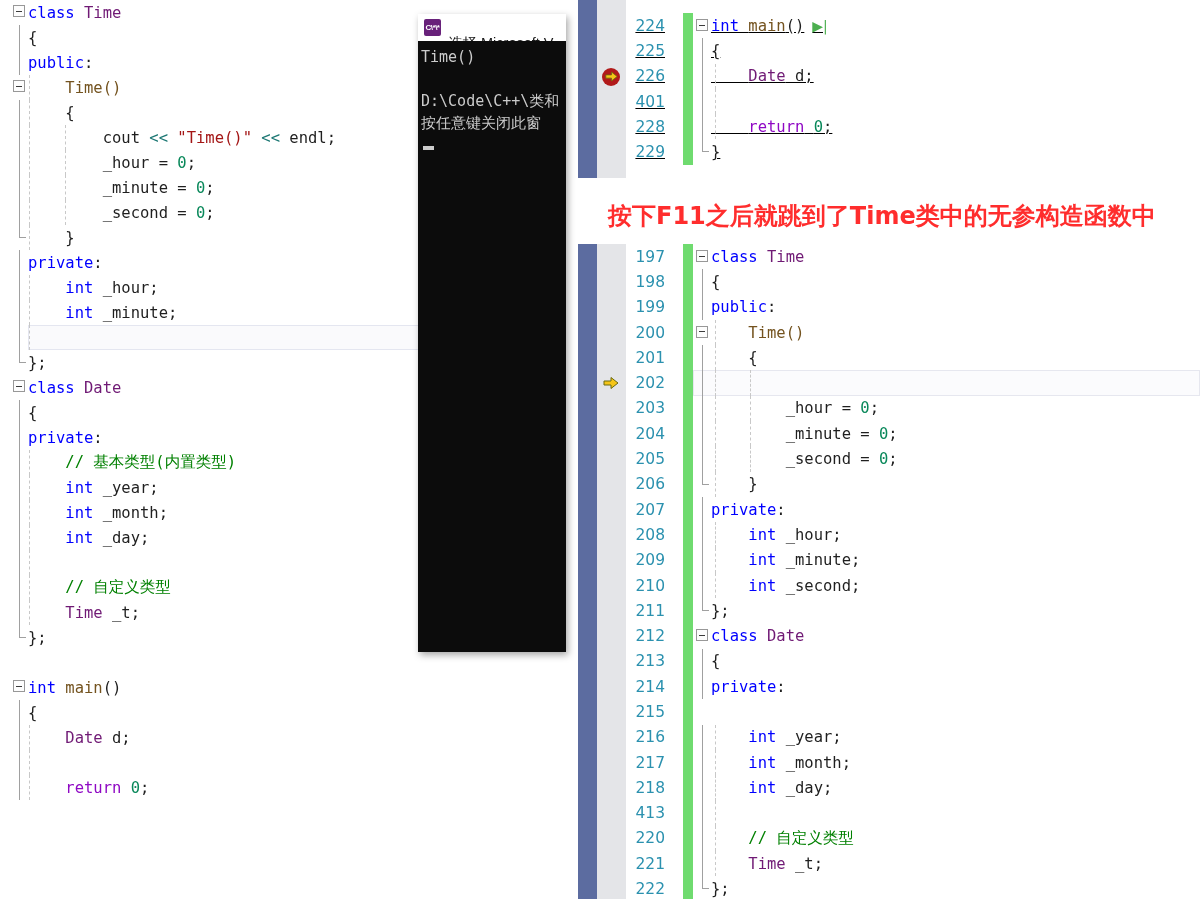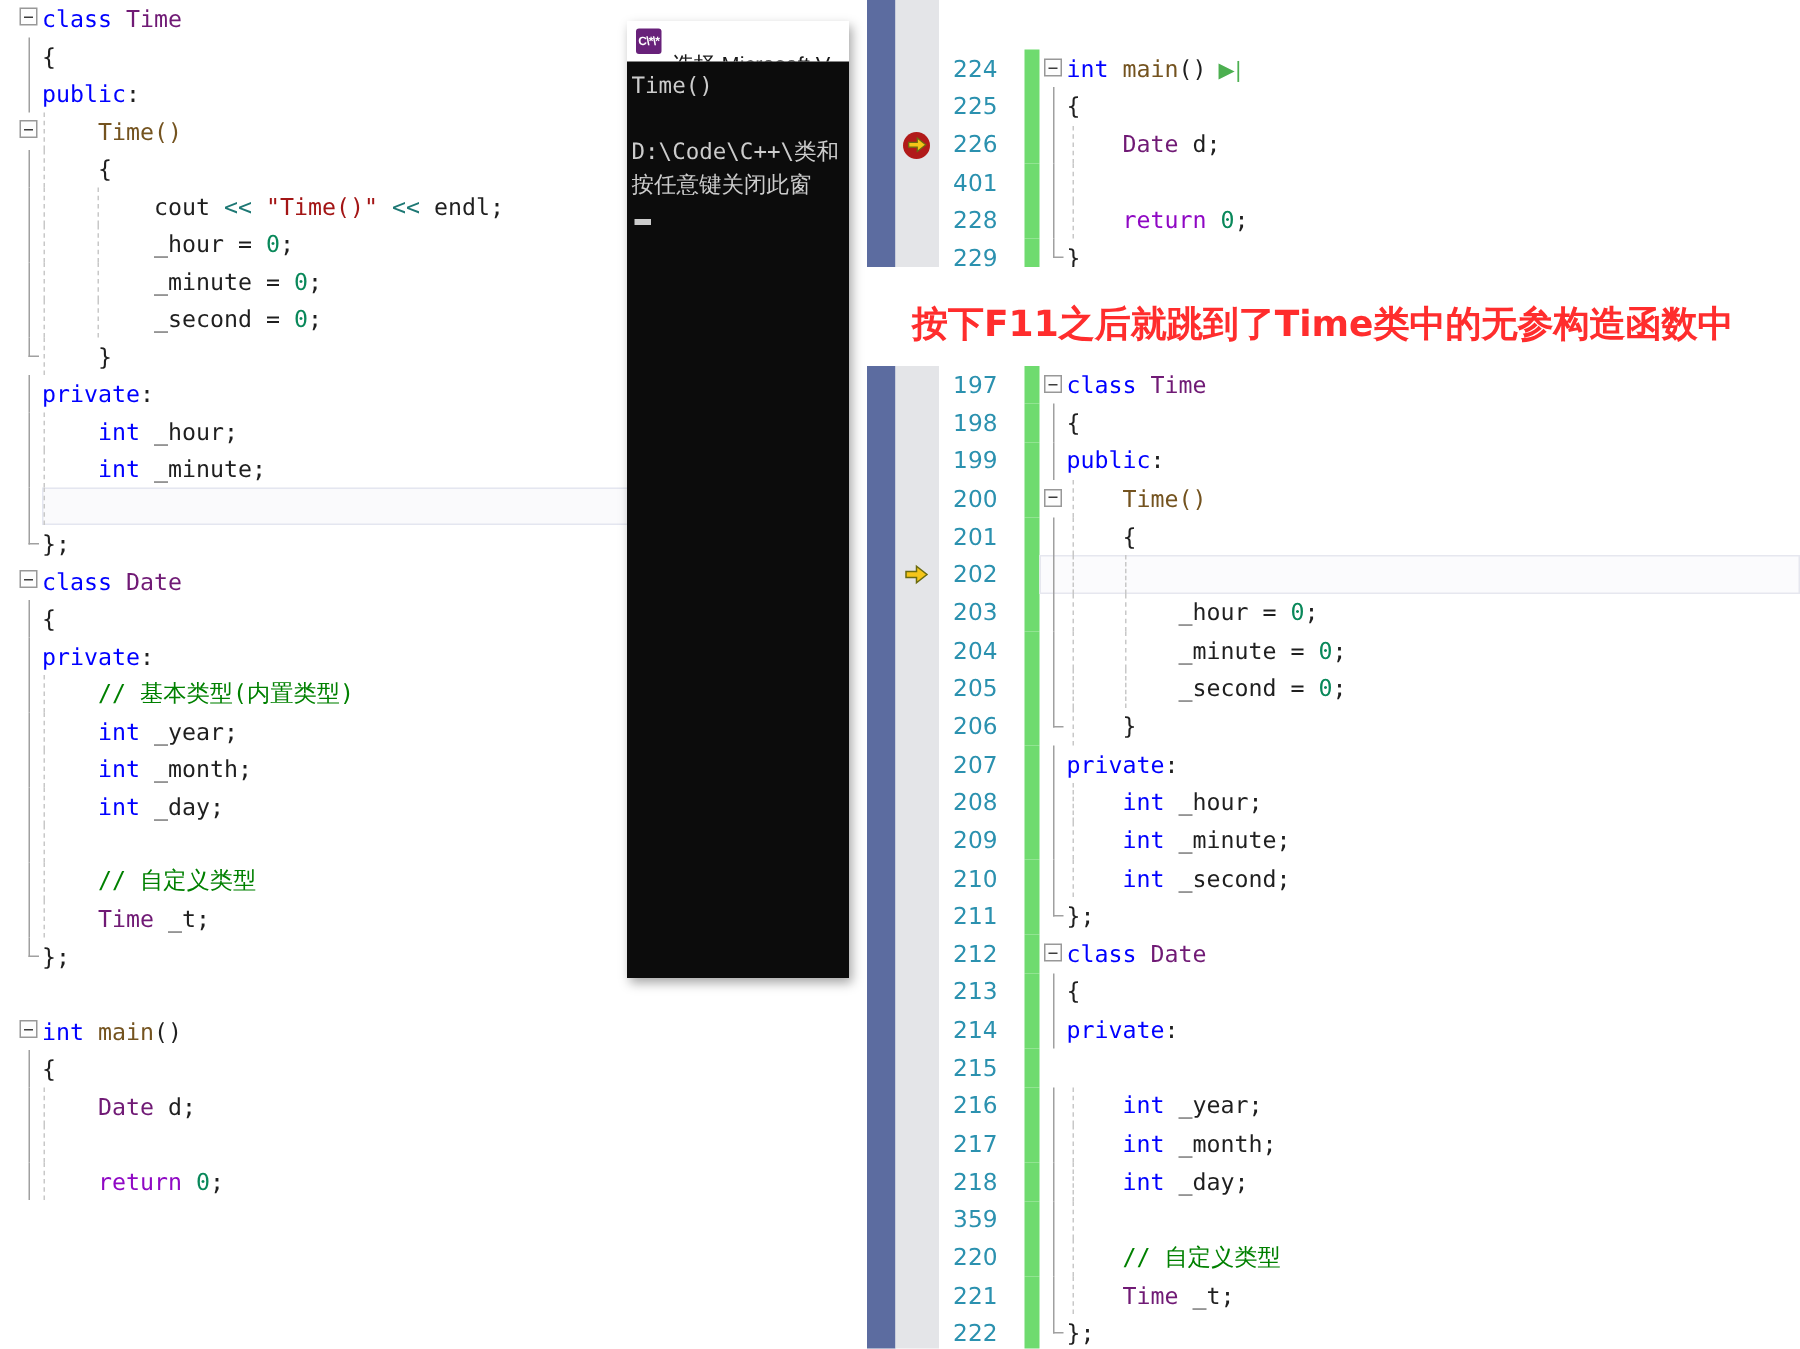--- a/index.html
+++ b/index.html
@@ -228,21 +228,21 @@
   </div>
   <div id="console-body"><div>Time()</div><div>&nbsp;</div><div>D:\Code\C++\类和</div><div>按任意键关闭此窗</div><div id="console-cursor"></div></div>
 </div>
 
 <div id="annotation">按下F11之后就跳到了Time类中的无参构造函数中</div>
 
 <div class="rp" id="rp-top" style="top:0;width:622px;height:178px;">
   <div class="indicator-strip"></div>
   <div class="gutter-strip"></div>
 
-  <div id="rp-top-rows" style="position:relative;padding-top:33px;">
+  <div id="rp-top-rows" style="position:relative;padding-top:13px;text-decoration:underline;">
       <div class="rp-row"><div class="rp-marker"></div><div class="rp-num">224</div><div class="chg-bar"></div><div class="rp-code"><div class="rp-outline"></div><div class="rp-txt"><span class="tok-key">int</span><span class="tok-plain"> </span><span class="tok-fn">main</span><span class="tok-plain">()</span><span class="step-glyph">▶|</span></div></div></div>
       <div class="rp-row"><div class="rp-marker"></div><div class="rp-num">225</div><div class="chg-bar"></div><div class="rp-code"><div class="rp-vline"></div><div class="rp-txt"><span class="tok-plain">{</span></div></div></div>
       <div class="rp-row"><div class="rp-marker"><div class="bp-circle"><svg width="13" height="13" viewBox="0 0 16 16" class="arrow-svg">
               <path d="M1 6 H8 V2.5 L15 8 L8 13.5 V10 H1 Z" fill="#f5c518" stroke="#6b6b10" stroke-width="1"></path>
             </svg></div></div><div class="rp-num">226</div><div class="chg-bar"></div><div class="rp-code"><div class="rp-vline"></div><div class="rp-d1"></div><div class="rp-txt"><span class="tok-plain">    </span><span class="tok-type">Date</span><span class="tok-plain"> d;</span></div></div></div>
       <div class="rp-row"><div class="rp-marker"></div><div class="rp-num">401</div><div class="chg-bar"></div><div class="rp-code"><div class="rp-vline"></div><div class="rp-d1"></div><div class="rp-txt"></div></div></div>
       <div class="rp-row"><div class="rp-marker"></div><div class="rp-num">228</div><div class="chg-bar"></div><div class="rp-code"><div class="rp-vline"></div><div class="rp-d1"></div><div class="rp-txt"><span class="tok-plain">    </span><span class="tok-ctl">return</span><span class="tok-plain"> </span><span class="tok-num">0</span><span class="tok-plain">;</span></div></div></div>
       <div class="rp-row"><div class="rp-marker"></div><div class="rp-num">229</div><div class="chg-bar"></div><div class="rp-code"><div class="rp-vline-end"></div><div class="rp-txt"><span class="tok-plain">}</span></div></div></div>
     </div>
 </div>
@@ -268,19 +268,19 @@
       <div class="rp-row"><div class="rp-marker"></div><div class="rp-num">209</div><div class="chg-bar"></div><div class="rp-code"><div class="rp-vline"></div><div class="rp-d1"></div><div class="rp-txt"><span class="tok-plain">    </span><span class="tok-key">int</span><span class="tok-plain"> _minute;</span></div></div></div>
       <div class="rp-row"><div class="rp-marker"></div><div class="rp-num">210</div><div class="chg-bar"></div><div class="rp-code"><div class="rp-vline"></div><div class="rp-d1"></div><div class="rp-txt"><span class="tok-plain">    </span><span class="tok-key">int</span><span class="tok-plain"> _second;</span></div></div></div>
       <div class="rp-row"><div class="rp-marker"></div><div class="rp-num">211</div><div class="chg-bar"></div><div class="rp-code"><div class="rp-vline-end"></div><div class="rp-txt"><span class="tok-plain">};</span></div></div></div>
       <div class="rp-row"><div class="rp-marker"></div><div class="rp-num">212</div><div class="chg-bar"></div><div class="rp-code"><div class="rp-outline"></div><div class="rp-txt"><span class="tok-key">class </span><span class="tok-type">Date</span></div></div></div>
       <div class="rp-row"><div class="rp-marker"></div><div class="rp-num">213</div><div class="chg-bar"></div><div class="rp-code"><div class="rp-vline"></div><div class="rp-txt"><span class="tok-plain">{</span></div></div></div>
       <div class="rp-row"><div class="rp-marker"></div><div class="rp-num">214</div><div class="chg-bar"></div><div class="rp-code"><div class="rp-vline"></div><div class="rp-txt"><span class="tok-key">private</span><span class="tok-plain">:</span></div></div></div>
       <div class="rp-row"><div class="rp-marker"></div><div class="rp-num">215</div><div class="chg-bar"></div></div>
       <div class="rp-row"><div class="rp-marker"></div><div class="rp-num">216</div><div class="chg-bar"></div><div class="rp-code"><div class="rp-vline"></div><div class="rp-d1"></div><div class="rp-txt"><span class="tok-plain">    </span><span class="tok-key">int</span><span class="tok-plain"> _year;</span></div></div></div>
       <div class="rp-row"><div class="rp-marker"></div><div class="rp-num">217</div><div class="chg-bar"></div><div class="rp-code"><div class="rp-vline"></div><div class="rp-d1"></div><div class="rp-txt"><span class="tok-plain">    </span><span class="tok-key">int</span><span class="tok-plain"> _month;</span></div></div></div>
       <div class="rp-row"><div class="rp-marker"></div><div class="rp-num">218</div><div class="chg-bar"></div><div class="rp-code"><div class="rp-vline"></div><div class="rp-d1"></div><div class="rp-txt"><span class="tok-plain">    </span><span class="tok-key">int</span><span class="tok-plain"> _day;</span></div></div></div>
-      <div class="rp-row"><div class="rp-marker"></div><div class="rp-num">359</div><div class="chg-bar"></div><div class="rp-code"><div class="rp-vline"></div><div class="rp-d1"></div><div class="rp-txt"></div></div></div>
+      <div class="rp-row"><div class="rp-marker"></div><div class="rp-num">413</div><div class="chg-bar"></div><div class="rp-code"><div class="rp-vline"></div><div class="rp-d1"></div><div class="rp-txt"></div></div></div>
       <div class="rp-row"><div class="rp-marker"></div><div class="rp-num">220</div><div class="chg-bar"></div><div class="rp-code"><div class="rp-vline"></div><div class="rp-d1"></div><div class="rp-txt"><span class="tok-cmt">    // 自定义类型</span></div></div></div>
       <div class="rp-row"><div class="rp-marker"></div><div class="rp-num">221</div><div class="chg-bar"></div><div class="rp-code"><div class="rp-vline"></div><div class="rp-d1"></div><div class="rp-txt"><span class="tok-plain">    </span><span class="tok-type">Time</span><span class="tok-plain"> _t;</span></div></div></div>
       <div class="rp-row"><div class="rp-marker"></div><div class="rp-num">222</div><div class="chg-bar"></div><div class="rp-code"><div class="rp-vline-end"></div><div class="rp-txt"><span class="tok-plain">};</span></div></div></div>
     </div>
 
 </div>
 
 </body></html>

